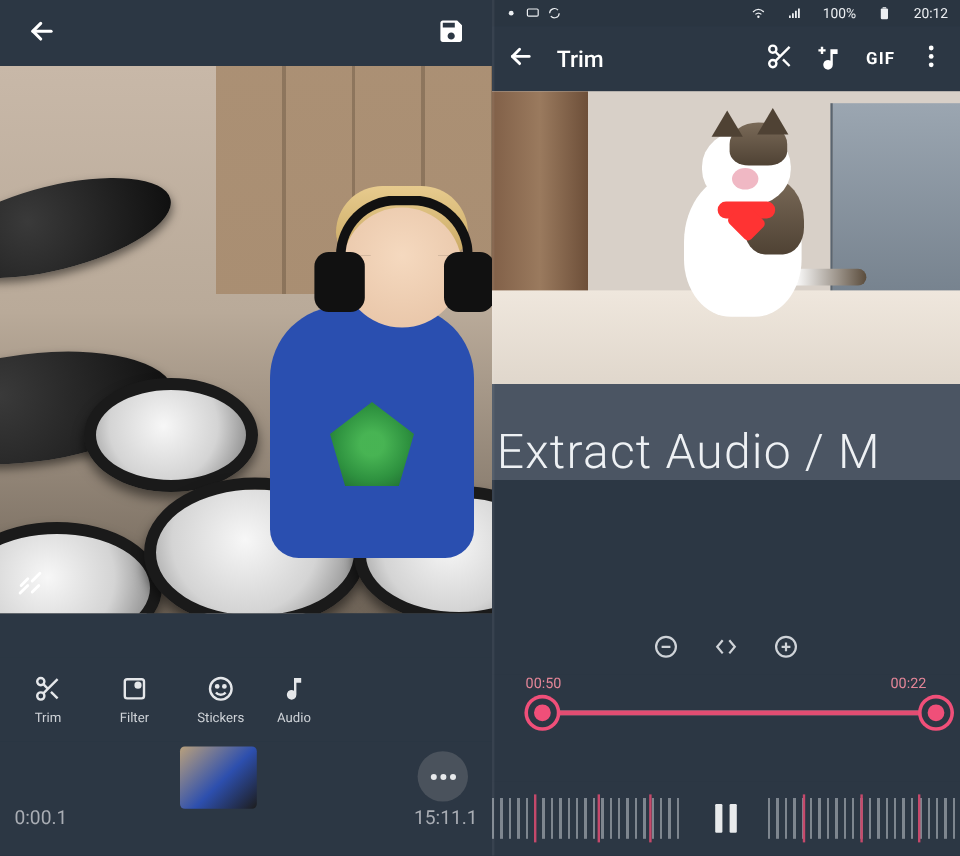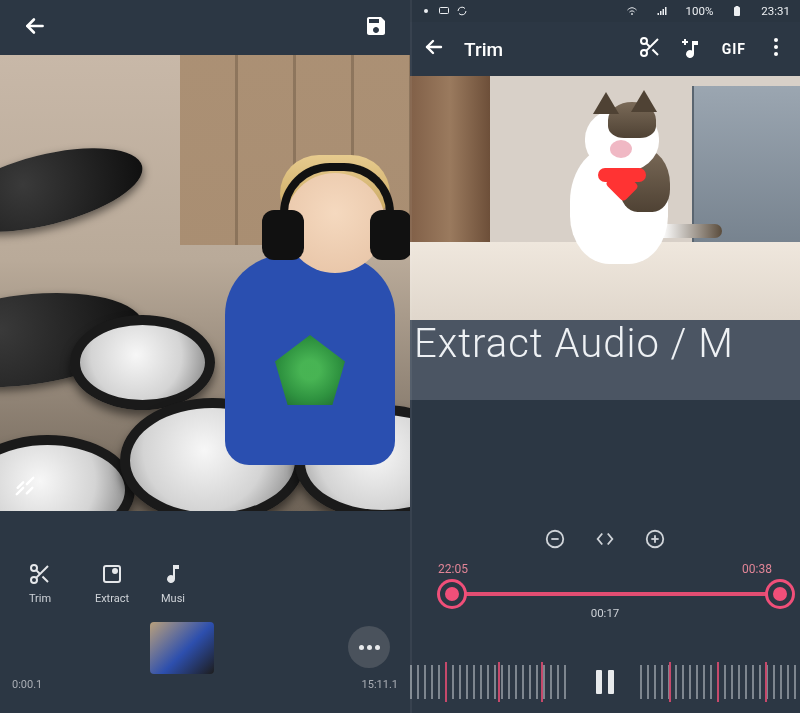--- a/index.html
+++ b/index.html
@@ -75,21 +75,21 @@
   .tool-item{ flex:0 0 72px; display:flex; flex-direction:column; align-items:center; gap:6px; color:#cfd3d8;}
   .tool-item:last-child{flex:0 0 50px;}
   .tool-ic{width:24px;height:24px;}
   .tool-lbl{font-size:11px; white-space:nowrap; overflow:hidden; text-overflow:ellipsis; max-width:66px;}
 
   
   .left-tl{ position:absolute; left:0; bottom:0; width:410px; height:95px; background:#2c3744;}
   .thumb{ position:absolute; left:150px; top:4px; width:64px; height:52px;
           background:linear-gradient(135deg,#b9a07c 0%,#2d4fae 55%,#1d1d1d 100%);
           border-radius:4px;}
-  .tl-text{position:absolute; font-size:11px; color:#a9adb4;}
+  .tl-text{position:absolute; font-size:16px; color:#a9adb4;}
   .tl-left{left:12px; bottom:22px;}
   .tl-right{right:12px; bottom:22px;}
   .more-fab{position:absolute; right:20px; top:8px; width:42px; height:42px;
             border-radius:50%; background:#4a525c; display:flex;
             align-items:center; justify-content:center;}
   .dot{width:5px;height:5px;border-radius:50%;background:#e8eaec;margin:0 1.5px;}
 
   
   .status-bar{height:22px; display:flex; align-items:center; justify-content:space-between;
               padding:0 10px; font-size:11.5px; color:#eceff2; background:#2a3541;}
@@ -126,21 +126,21 @@
   .mouth{position:absolute; left:200px; top:64px; width:22px; height:18px;
          background:#f0b8c4; border-radius:50%;}
   .collar{position:absolute; left:188px; top:92px; width:48px; height:14px;
           background:#f33; border-radius:8px;}
   .bow{position:absolute; left:199px; top:98px; width:26px; height:22px;
        background:#f33; border-radius:4px; transform:rotate(45deg);}
   .tail{position:absolute; left:252px; top:148px; width:60px; height:14px;
         background:linear-gradient(90deg,#fff,#5a4c3c);
         border-radius:0 14px 14px 0;}
 
-  .extract-band{height:80px; background:#4b5563; display:flex; align-items:flex-start;
+  .extract-band{height:80px; background:#4b5563; display:flex; align-items:flex-end;
                padding-left:4px; color:#eef1f4; font-size:40px; font-weight:300;
                letter-spacing:1px; white-space:nowrap; overflow:hidden;}
 
   .mid-gap{height:120px; background:#2c3744;}
 
   .zoom-row{height:42px; display:flex; align-items:center; justify-content:center; gap:28px; background:#2c3744;}
   .zoom-ic{width:22px;height:22px;}
 
   .trim-area{height:88px; background:#2c3744; position:relative; padding:0 28px;}
   .time-top{display:flex; justify-content:space-between; font-size:12px; color:#e28597;}
@@ -222,27 +222,36 @@
           <path d="M14.47 14.48L20 20"></path>
           <path d="M8.12 8.12L12 12"></path>
         </svg>
       <span class="tool-lbl">Trim</span>
     </div>
     <div class="tool-item">
       <svg class="tool-ic" viewBox="0 0 24 24" fill="none" stroke="#e5e7ea" stroke-width="2">
           <rect x="4" y="4" width="16" height="16" rx="2"></rect>
           <circle cx="15" cy="9" r="2" fill="#e5e7ea"></circle>
         </svg>
-      <span class="tool-lbl">Extract</span>
+      <span class="tool-lbl">Filter</span>
+    </div>
+    <div class="tool-item">
+      <svg class="tool-ic" viewBox="0 0 24 24" fill="none" stroke="#e5e7ea" stroke-width="2">
+          <circle cx="12" cy="12" r="9"></circle>
+          <circle cx="9" cy="10" r="1" fill="#e5e7ea"></circle>
+          <circle cx="15" cy="10" r="1" fill="#e5e7ea"></circle>
+          <path d="M8 15c1 1.3 2.5 2 4 2s3-.7 4-2"></path>
+        </svg>
+      <span class="tool-lbl">Stickers</span>
     </div>
     <div class="tool-item">
       <svg class="tool-ic" viewBox="0 0 24 24" fill="#e5e7ea">
           <path d="M12 3v10.55A4 4 0 1 0 14 17V7h4V3h-6z"></path>
         </svg>
-      <span class="tool-lbl">Musi</span>
+      <span class="tool-lbl">Audio</span>
     </div>
   </div>
 
   <div class="left-tl">
     <div class="thumb"></div>
     <div class="more-fab">
       <span class="dot"></span>
       <span class="dot"></span>
       <span class="dot"></span>
     </div>
@@ -273,21 +282,21 @@
           <circle cx="12" cy="18" r="1" fill="#eceff2"></circle>
         </svg>
       <svg class="mini-ic" viewBox="0 0 24 24" fill="#eceff2">
           <path d="M3 20h3v-4H3zM8 20h3v-8H8zM13 20h3V8h-3zM18 20h3V4h-3z"></path>
         </svg>
       <span>100%</span>
       <svg class="mini-ic" viewBox="0 0 24 24" fill="#eceff2">
           <rect x="6" y="4" width="12" height="18" rx="2"></rect>
           <rect x="9" y="2" width="6" height="2"></rect>
         </svg>
-      <span>23:31</span>
+      <span>20:12</span>
     </div>
   </div>
 
   <div class="right-top">
     <div>
       <svg class="rt-ic arrow-svg" viewBox="0 0 24 24" fill="none" stroke="#ffffff" stroke-width="2.4" stroke-linecap="round" stroke-linejoin="round">
           <path d="M19 12H5"></path>
           <path d="M11 18l-6-6 6-6"></path>
         </svg>
     </div>
@@ -356,28 +365,27 @@
       <svg class="zoom-ic" viewBox="0 0 24 24" fill="none" stroke="#cfd3d8" stroke-width="2">
           <circle cx="12" cy="12" r="9"></circle>
           <path d="M8 12h8"></path>
           <path d="M12 8v8"></path>
         </svg>
     </div>
   </div>
 
   <div class="trim-area">
     <div class="time-top">
-      <span>22:05</span>
-      <span>00:38</span>
+      <span>00:50</span>
+      <span>00:22</span>
     </div>
     <div class="track-line"></div>
     <div class="track-fill"></div>
     <div class="handle hL"></div>
     <div class="handle hR"></div>
-    <div class="time-mid">00:17</div>
   </div>
 
   <div class="wave-row">
     <div class="wave">
       <span class="accent" style="left:22%"></span>
       <span class="accent" style="left:55%"></span>
       <span class="accent" style="left:82%"></span>
     </div>
     <div class="pause-btn">
       <span class="pb"></span>

